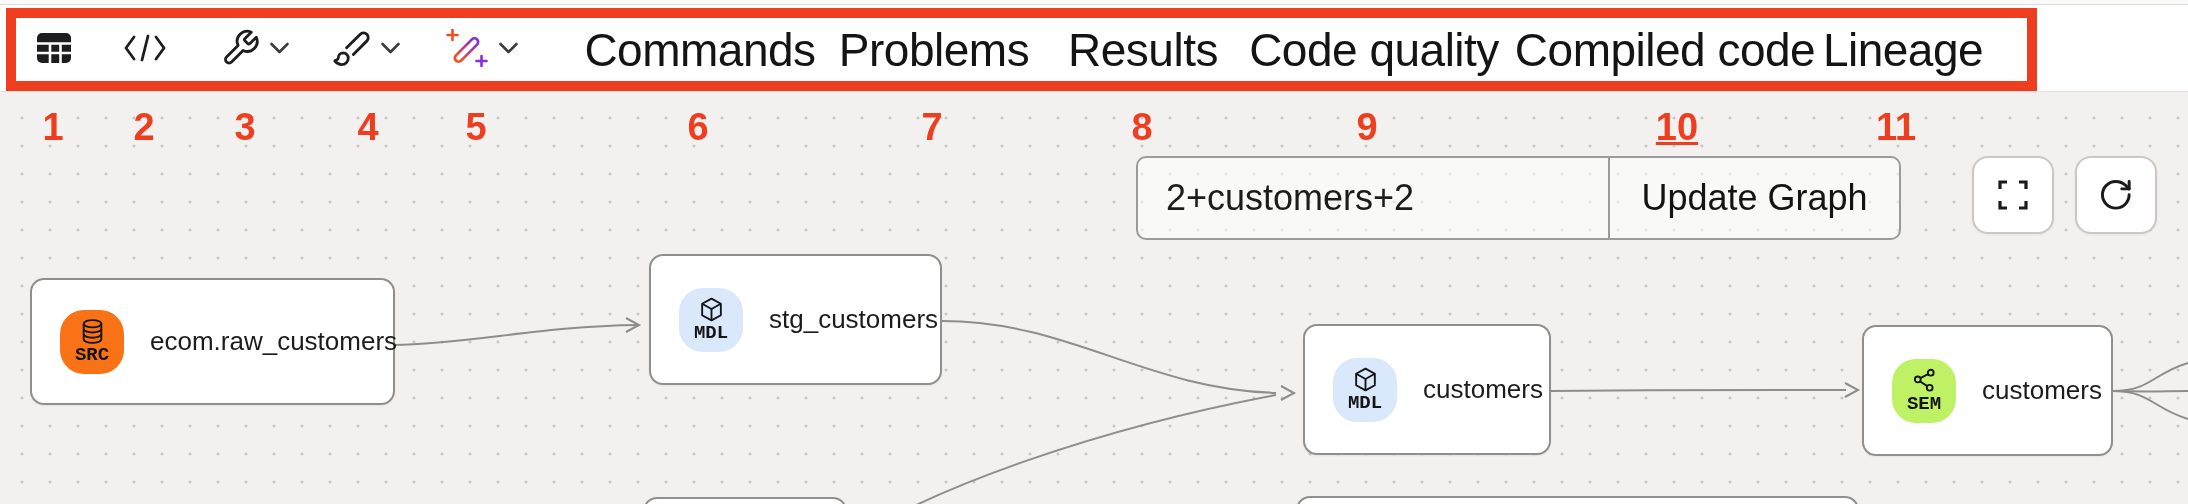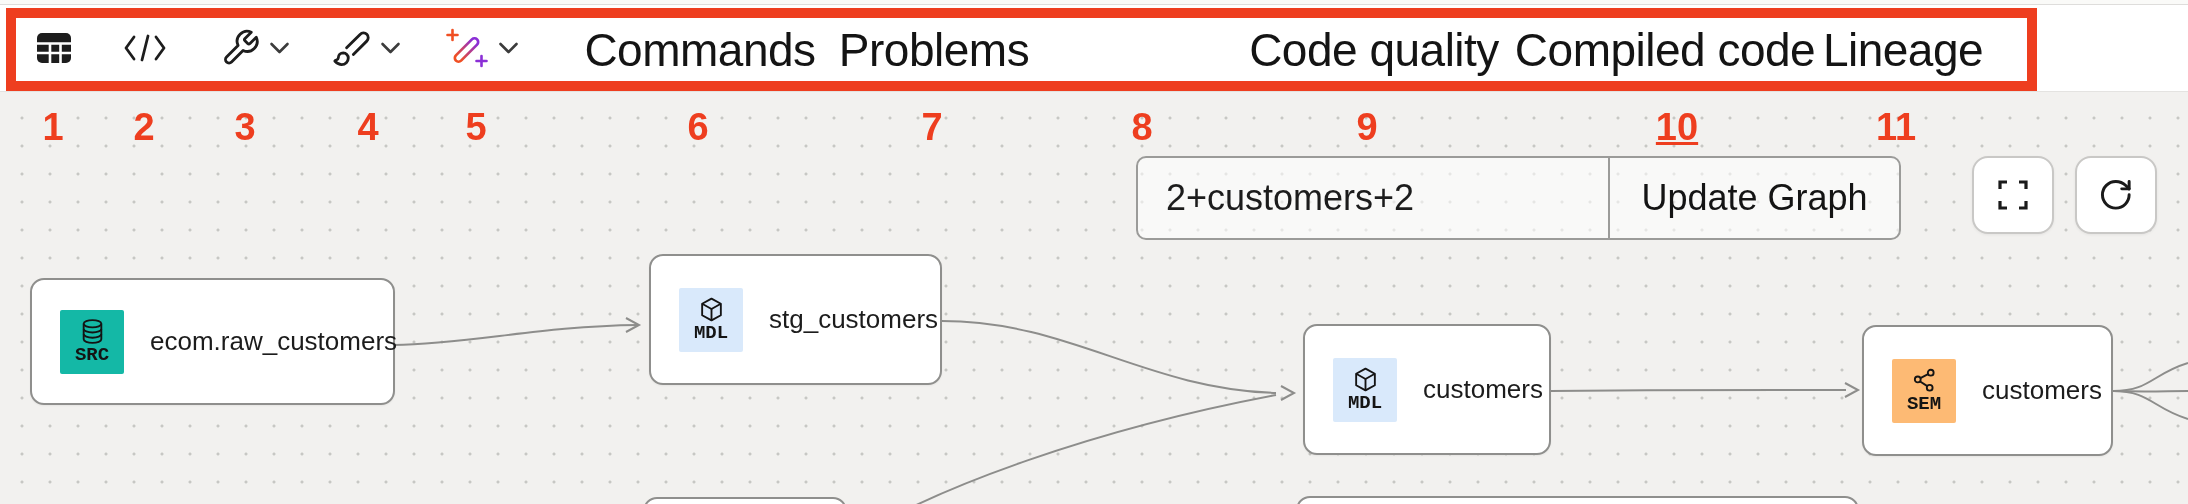--- a/index.html
+++ b/index.html
@@ -42,21 +42,21 @@
   
   .ctrl-btn{position:absolute;top:156px;width:82px;height:78px;z-index:6;background:#fff;
     border:2px solid #c9c8c6;border-radius:16px;display:flex;align-items:center;justify-content:center;
     box-shadow:0 1px 3px rgba(0,0,0,0.06);}
   .ctrl-fullscreen{left:1972px;}
   .ctrl-refresh{left:2075px;}
 
   
   .node{position:absolute;z-index:5;background:#fff;border:2px solid var(--card-border);border-radius:14px;
     display:flex;align-items:center;padding-left:28px;gap:26px;box-shadow:0 1px 2px rgba(0,0,0,0.05);}
-  .badge{width:64px;height:64px;border-radius:2px;display:flex;flex-direction:column;
+  .badge{width:64px;height:64px;border-radius:24px;display:flex;flex-direction:column;
     align-items:center;justify-content:center;gap:0;flex:0 0 auto;}
   .badge-label{font-family:"Liberation Mono",monospace;font-size:19px;font-weight:700;color:#141414;line-height:20px;}
   .node-label{font-size:26px;color:#1c1c1c;white-space:nowrap;}
   .node-raw{left:30px;top:278px;width:365px;height:127px;}
   .node-stg{left:649px;top:254px;width:293px;height:131px;}
   .node-cust-mdl{left:1303px;top:324px;width:248px;height:131px;}
   .node-cust-sem{left:1862px;top:325px;width:251px;height:131px;}
 
   
   .partial{position:absolute;z-index:5;background:#fff;border:2px solid var(--card-border);
@@ -135,20 +135,21 @@
           <line x1="33" y1="36" x2="43" y2="36"></line>
       </g>
     </svg>
     <svg class="icon-svg" width="20" height="12" viewBox="0 0 20 12" fill="none" stroke="#3c3c3c" stroke-width="2.6" stroke-linecap="round" stroke-linejoin="round">
       <polyline points="2,2 10,10 18,2"></polyline>
     </svg>
   </div>
 
   <div class="tab" style="left:700px;">Commands</div>
   <div class="tab" style="left:934px;">Problems</div>
+  <div class="tab" style="left:1143px;">Results</div>
   <div class="tab" style="left:1665px;">Compiled code</div>
   <div class="tab" style="left:1374px;">Code quality</div>
   <div class="tab" style="left:1903px;">Lineage</div>
 
   <div class="num" style="left:53px;">1</div>
   <div class="num" style="left:144px;">2</div>
   <div class="num" style="left:245px;">3</div>
   <div class="num" style="left:368px;">4</div>
   <div class="num" style="left:476px;">5</div>
   <div class="num" style="left:698px;">6</div>
@@ -187,21 +188,21 @@
     </svg>
   </div>
   <div class="ctrl-btn ctrl-refresh">
     <svg class="icon-svg" width="36" height="36" viewBox="0 0 34 34" fill="none" stroke="#1a1a1a" stroke-width="2.8" stroke-linecap="round" stroke-linejoin="round">
       <path d="M29.4 16.8a12.6 12.6 0 1 1-12.6-12.6c3.5 0 6.9 1.4 9.4 3.8l3.2 3.2"></path>
       <polyline points="29.4,4.2 29.4,11.2 22.4,11.2"></polyline>
     </svg>
   </div>
 
   <div class="node node-raw">
-    <div class="badge" style="background: #14b8a6;">
+    <div class="badge" style="background: #f97316;">
       <svg class="icon-svg" width="27" height="27" viewBox="0 0 26 26" fill="none" stroke="#141414" stroke-width="1.8">
         <ellipse cx="13" cy="5.5" rx="8.5" ry="3.5"></ellipse>
         <path d="M4.5 5.5v15c0 1.9 3.8 3.5 8.5 3.5s8.5-1.6 8.5-3.5v-15"></path>
         <path d="M4.5 10.5c0 1.9 3.8 3.5 8.5 3.5s8.5-1.6 8.5-3.5"></path>
         <path d="M4.5 15.5c0 1.9 3.8 3.5 8.5 3.5s8.5-1.6 8.5-3.5"></path>
       </svg>
       <span class="badge-label">SRC</span>
     </div>
     <span class="node-label">ecom.raw_customers</span>
   </div>
@@ -224,21 +225,21 @@
         <path d="M13 2.5l9 5v11l-9 5-9-5v-11z"></path>
           <path d="M4 7.5l9 5 9-5"></path>
           <path d="M13 12.5V23.5"></path>
       </svg>
       <span class="badge-label">MDL</span>
     </div>
     <span class="node-label">customers</span>
   </div>
 
   <div class="node node-cust-sem">
-    <div class="badge" style="background: #fdba74;">
+    <div class="badge" style="background: #bef264;">
       <svg class="icon-svg" width="27" height="27" viewBox="0 0 26 26" fill="none" stroke="#141414" stroke-width="1.8">
         <circle cx="19" cy="5.5" r="2.8"></circle>
           <circle cx="6.5" cy="12" r="2.8"></circle>
           <circle cx="18" cy="20" r="2.8"></circle>
         <line x1="9.1" y1="10.7" x2="16.4" y2="6.9"></line>
           <line x1="8.8" y1="13.9" x2="15.7" y2="18.4"></line>
       </svg>
       <span class="badge-label">SEM</span>
     </div>
     <span class="node-label">customers</span>

